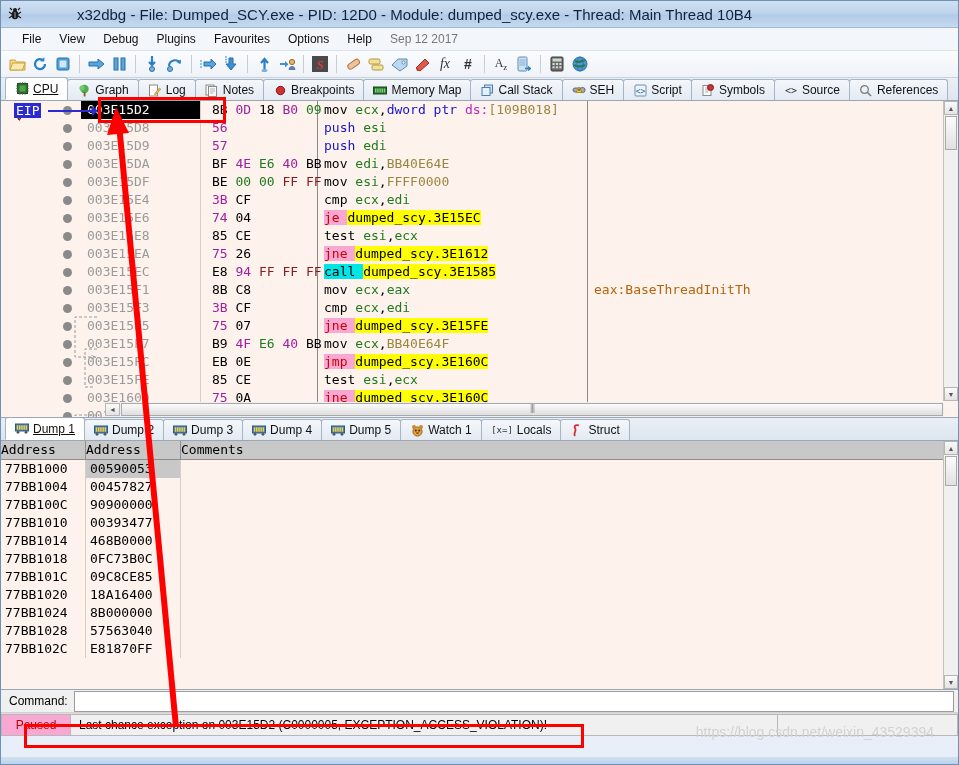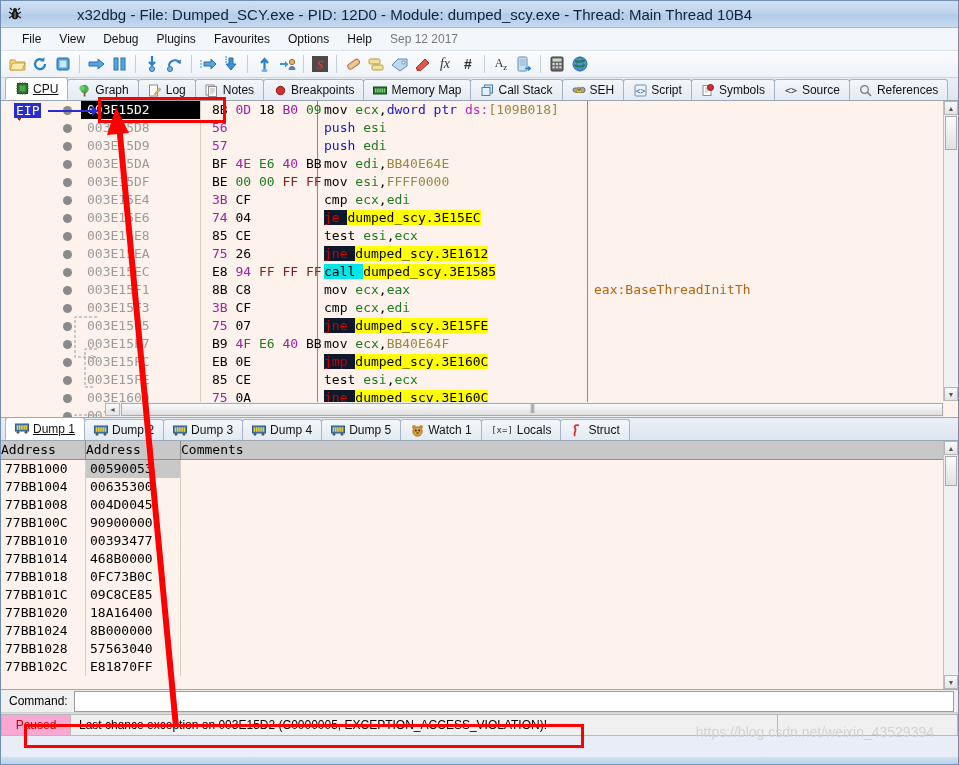--- a/index.html
+++ b/index.html
@@ -77,21 +77,21 @@
   .hx-g{color:#1f7a1f} 
   .hx-r{color:#8b1a1a}
 
   
   .m-blue{color:#1414c8}
   .m-reg{color:#1f7a1f}
   .m-ptr{color:#1414c8}
   .m-seg{color:#c020c0}
   .m-num{color:#9a8642}
   .hl-y{background:#ffff00}
-  .m-jmp{color:#d00000;background:#0f172a}
+  .m-jmp{color:#d00000;background:#f9a8d4}
   .m-call{color:#000;background:#00e5e5}
   .m-mnem{color:#000}
 
   .dscroll-v{position:absolute;right:0;top:0;width:14px;bottom:16px;
      background:#f0f0f0;border-left:1px solid #c0c0c0;}
   .sb-btn{height:14px;width:14px;background:linear-gradient(#fafafa,#e4e4e4);
      border:1px solid #b6b6b6;box-sizing:border-box;display:flex;
      align-items:center;justify-content:center;font-size:7px;color:#555;}
   .sb-thumb{width:12px;margin:1px;background:linear-gradient(#fcfcfc,#e0e0e0);
      border:1px solid #a9a9a9;box-sizing:border-box;}
@@ -632,26 +632,21 @@
       <div class="dh dh3">Comments</div>
     </div>
     <div id="dump-rows">
         <div class="dumprow">
           <div class="dc dc1">77BB1000</div>
           <div class="dc dc2">00590053</div>
           <div class="dc dc3"></div>
         </div>
         <div class="dumprow">
           <div class="dc dc1">77BB1004</div>
-          <div class="dc dc2">00635300</div>
-          <div class="dc dc3"></div>
-        </div>
-        <div class="dumprow">
-          <div class="dc dc1">77BB1008</div>
-          <div class="dc dc2">004D0045</div>
+          <div class="dc dc2">00457827</div>
           <div class="dc dc3"></div>
         </div>
         <div class="dumprow">
           <div class="dc dc1">77BB100C</div>
           <div class="dc dc2">90900000</div>
           <div class="dc dc3"></div>
         </div>
         <div class="dumprow">
           <div class="dc dc1">77BB1010</div>
           <div class="dc dc2">00393477</div>

